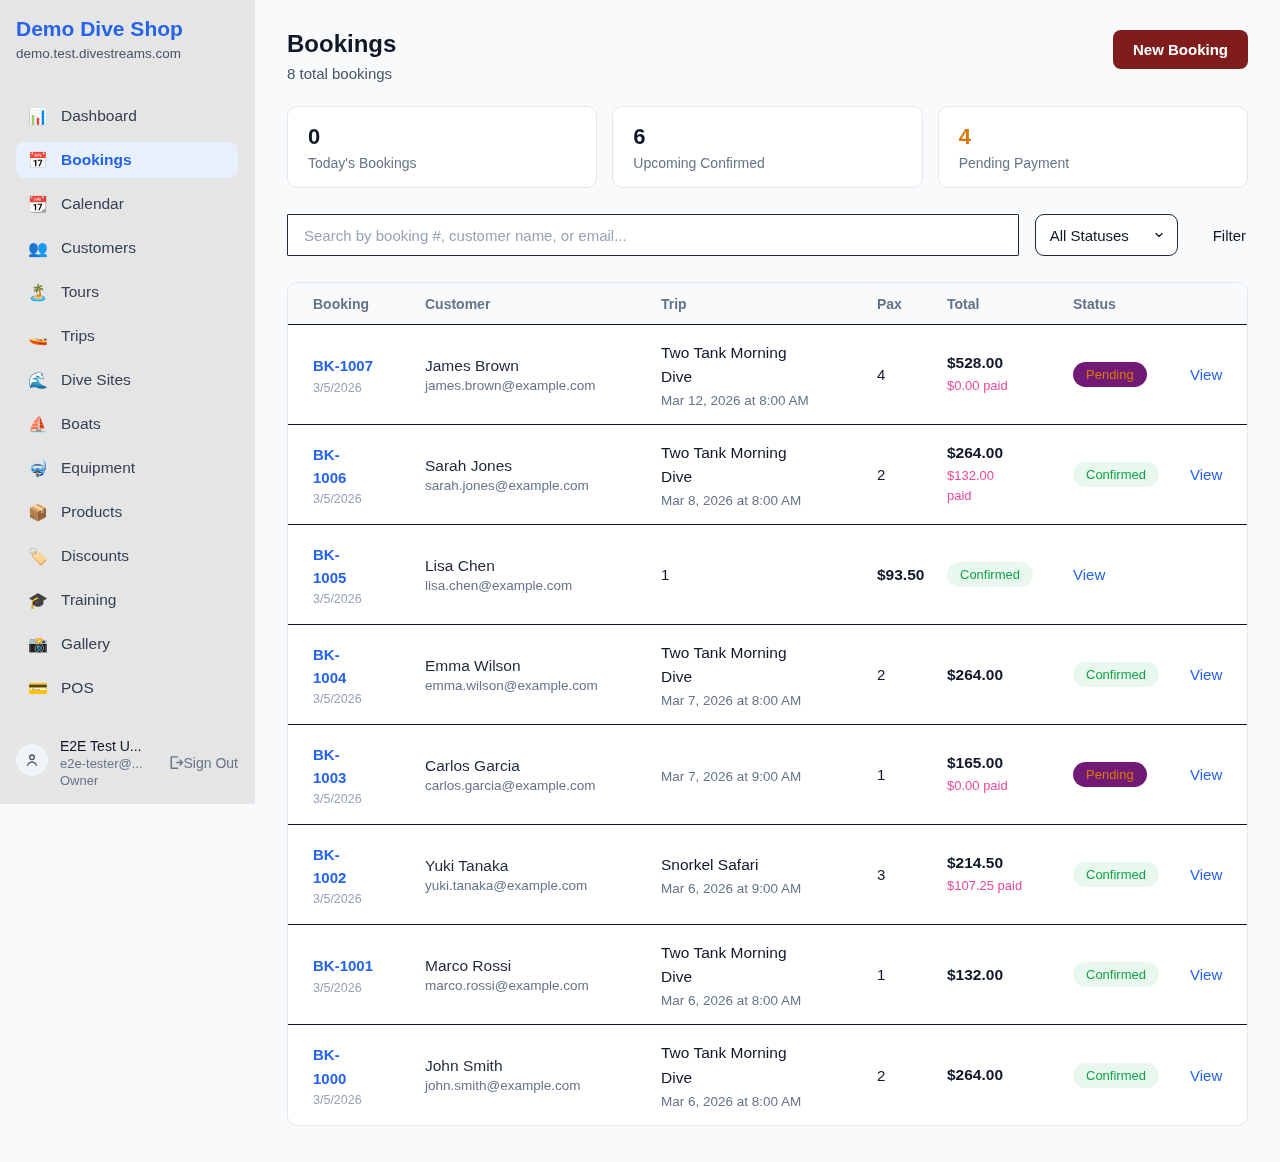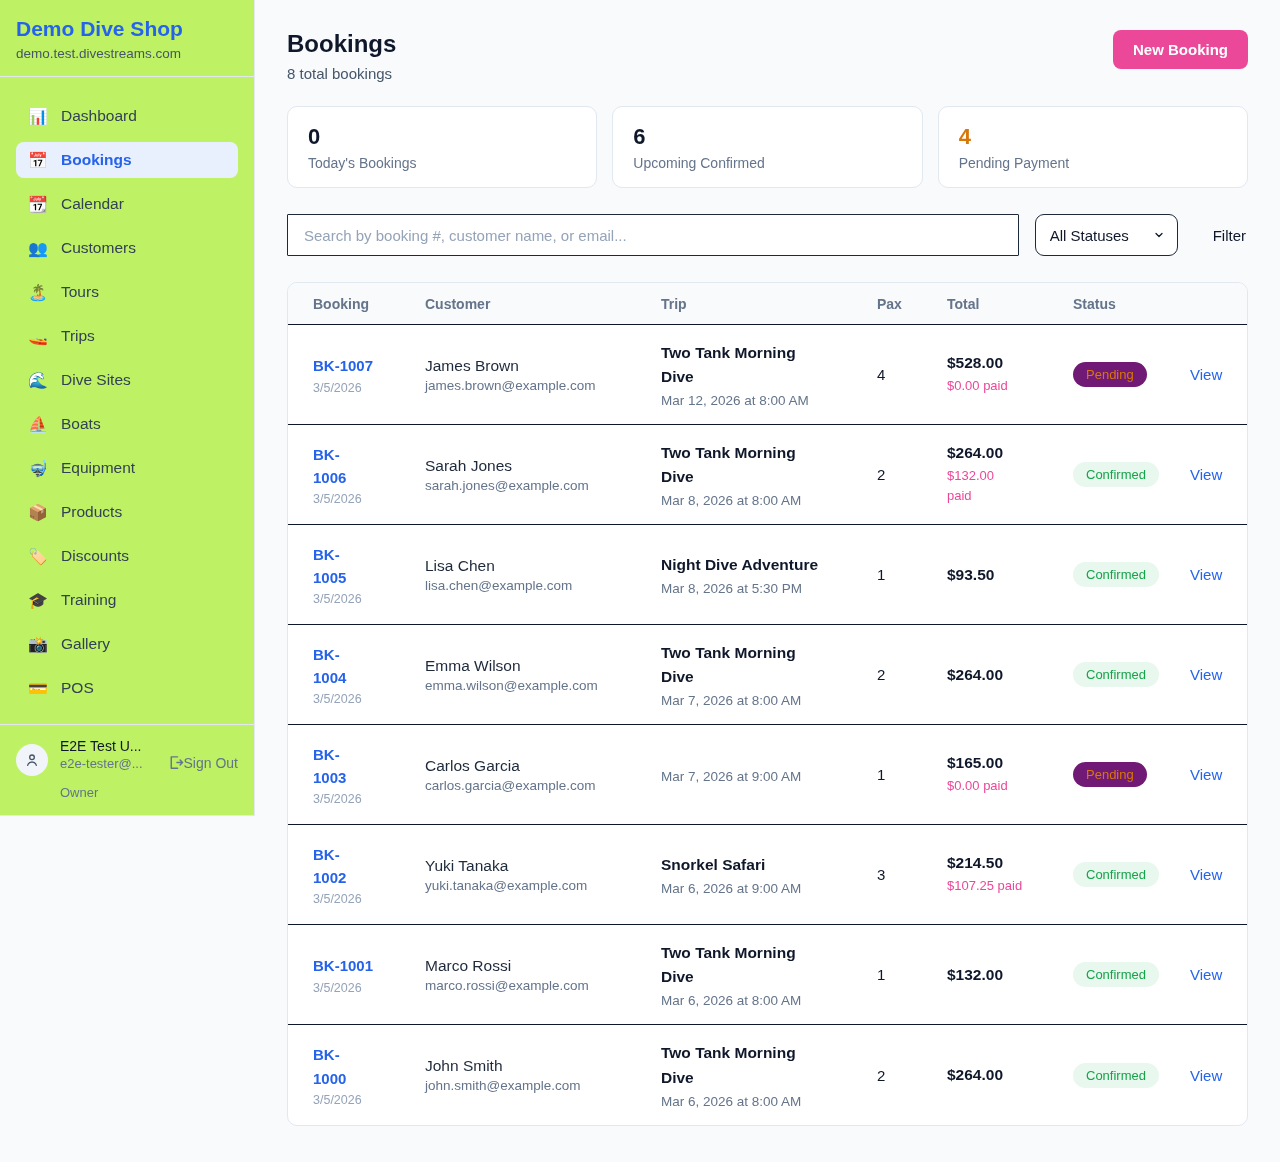--- a/index.html
+++ b/index.html
@@ -7,21 +7,21 @@
   body {
     font-family:"Liberation Sans", sans-serif;
     background:#f8fafc;
     color:#0f172a;
     font-size:15px;
     overflow:hidden;
   }
   
   .sidebar {
     position:absolute; left:0; top:0; width:255px;
-    background:#bef264;
+    background:#e5e5e5;
     border-right:1px solid #e2e8f0;
     border-bottom:1px solid #e2e8f0;
   }
   .brand { padding:17px 16px 15px; }
   .brand-name { color:#2563eb; font-size:21px; font-weight:bold; }
   .brand-domain { margin-top:5px; font-size:13.5px; color:#475569; }
   .side-divider { border-top:1px solid #e2e8f0; }
   .nav { padding:21px 16px 10px; }
   .nav-item {
     display:flex; align-items:center; gap:13px;
@@ -38,33 +38,33 @@
     display:flex; align-items:flex-start; gap:12px;
   }
   .avatar {
     width:32px; height:32px; border-radius:50%;
     background:#f1f5f9; flex:0 0 auto;
     display:flex; align-items:center; justify-content:center; margin-top:6px;
   }
   .user-block { flex:1; min-width:0; }
   .user-name { font-size:14px; font-weight:normal; color:#0f172a; }
   .user-email { font-size:13px; color:#64748b; margin-top:2px; }
-  .user-role { font-size:13px; color:#64748b; margin-top:14px; }
+  .user-role { font-size:13px; color:#64748b; margin-top:2px; }
   .signout {
     display:flex; align-items:center; 
     color:#64748b; font-size:14px; cursor:pointer;
     margin-top:16px; white-space:nowrap;
   }
   
   .main { position:absolute; left:255px; top:0; width:1025px; padding:30px 32px; }
   .page-head { display:flex; justify-content:space-between; align-items:flex-start; }
   .page-title { font-size:24px; font-weight:bold; color:#0f172a; }
   .page-sub { font-size:15px; color:#475569; margin-top:7px; }
   .btn-primary {
-    background:#ec4899; color:#fff; border:none; border-radius:8px;
+    background:#7f1d1d; color:#fff; border:none; border-radius:8px;
     font-family:inherit; font-size:15px; font-weight:600;
     padding:11px 20px; cursor:pointer;
   }
   .stats { display:flex; gap:15px; margin-top:24px; }
   .stat-card {
     flex:1; background:#fff; border:1px solid #e2e8f0; border-radius:10px;
     padding:17px 20px; height:82px;
   }
   .stat-value { font-size:22px; font-weight:bold; color:#0f172a; }
   .stat-value.accent { color:#d97706; }
@@ -105,21 +105,21 @@
   .trow { min-height:100px; align-items:center; border-bottom:1px solid #0f172a; }
   .trow:last-child { border-bottom:none; }
   .td { padding-right:10px; }
   .bk-id {
     color:#2563eb; font-weight:600; font-size:15px; line-height:1.55;
     white-space:pre-line; text-decoration:none; display:inline-block; cursor:pointer;
   }
   .bk-date { font-size:12.5px; color:#94a3b8; margin-top:3px; }
   .cust-name { font-size:15.5px; color:#1e293b; }
   .cust-email { font-size:13.5px; color:#64748b; margin-top:3px; }
-  .trip-name { font-size:15.5px; font-weight:700; color:#0f172a; line-height:1.55; white-space:pre-line; }
+  .trip-name { font-size:15.5px; font-weight:400; color:#0f172a; line-height:1.55; white-space:pre-line; }
   .trip-when { font-size:13.5px; color:#64748b; margin-top:4px; }
   .pax { font-size:15px; color:#0f172a; }
   .total-amt { font-size:15.5px; font-weight:bold; color:#0f172a; }
   .paid-line { font-size:13px; color:#ec4899; margin-top:4px; line-height:1.5; white-space:pre-line; }
   .badge {
     display:inline-block; font-size:13px; border-radius:999px; padding:5px 13px;
   }
   .badge.pending { background:#701a75; color:#d97706; }
   .badge.confirmed { background:#e8f8ee; color:#16a34a; }
   .view-link { color:#2563eb; font-size:15px; font-weight:500; text-decoration:none; cursor:pointer; }
@@ -319,24 +319,20 @@
   <div class="tgrid trow">
     <div class="td">
       <a class="bk-id">BK-
 1005</a>
       <div class="bk-date">3/5/2026</div>
     </div>
     <div class="td">
       <div class="cust-name">Lisa Chen</div>
       <div class="cust-email">lisa.chen@example.com</div>
     </div>
-    <div class="td">
-      <div class="trip-name">Night Dive Adventure</div>
-      <div class="trip-when">Mar 8, 2026 at 5:30 PM</div>
-    </div>
     <div class="td pax">1</div>
     <div class="td">
       <div class="total-amt">$93.50</div>
 
     </div>
     <div class="td">
       <span class="badge confirmed">Confirmed</span>
     </div>
     <div class="td">
       <a class="view-link">View</a>

